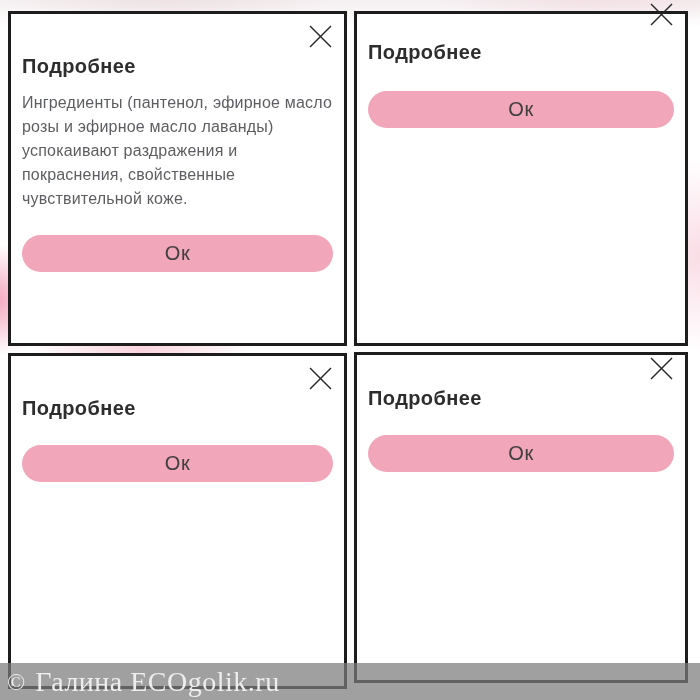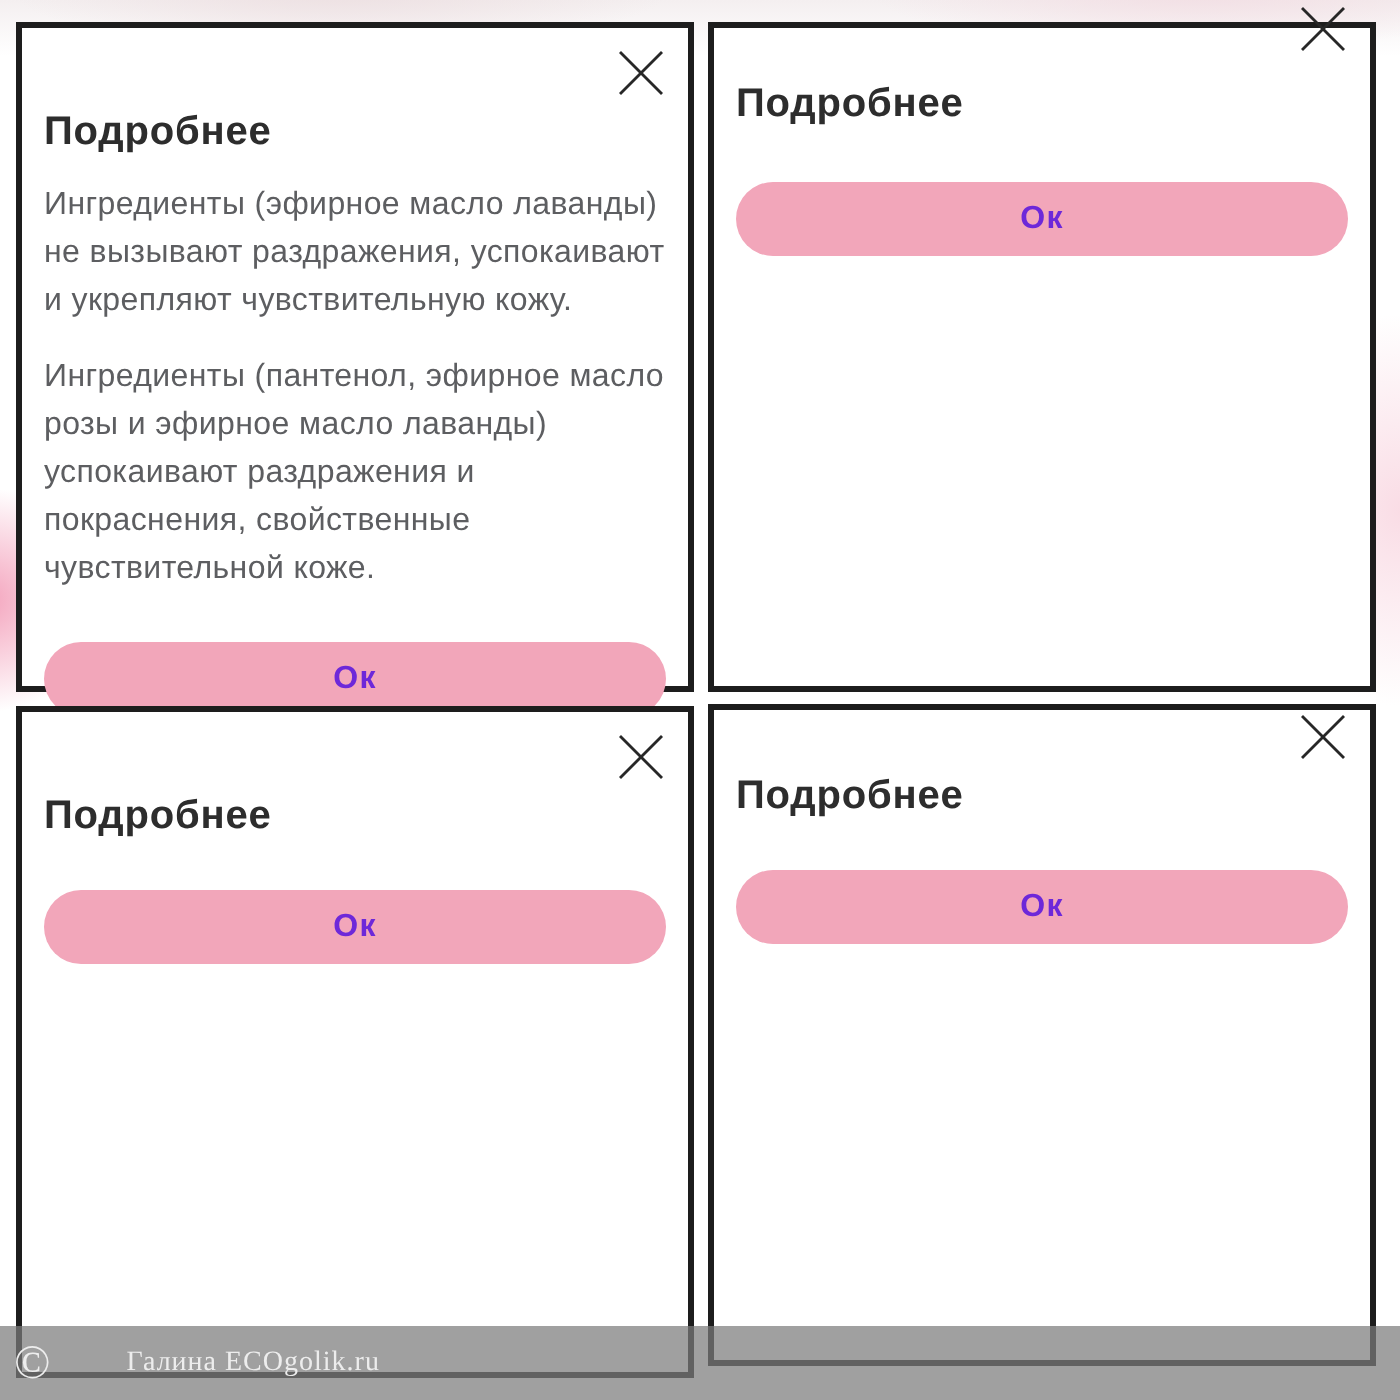--- a/index.html
+++ b/index.html
@@ -39,46 +39,45 @@
   .m4 .m-title{margin-top:31px;}
 
   .m-text{
     margin:12px 0 0 0;font-size:16px;line-height:24px;color:#5d5e61;
     letter-spacing:.2px;
   }
   .m-text + .m-text{margin-top:14px;}
 
   .ok{
     display:block;width:100%;height:37px;margin-top:24px;border:none;
-    border-radius:19px;background:#f2a6ba;color:#6d28d9;
-    font-family:"Liberation Sans",sans-serif;font-size:16px;font-weight:700;
+    border-radius:19px;background:#f2a6ba;color:#404040;
+    font-family:"Liberation Sans",sans-serif;font-size:20px;font-weight:400;
     letter-spacing:.6px;cursor:pointer;
   }
   .m2 .ok{margin-top:26px;}
 
   .watermark{
     position:absolute;left:0;top:663px;width:700px;height:37px;
     background:rgba(124,124,124,.72);z-index:5;
     display:flex;align-items:center;gap:10px;padding-left:7px;
     box-sizing:border-box;
     font-family:"Liberation Serif",serif;color:#ededed;
   }
   .watermark .c{font-size:24px;line-height:1;}
-  .watermark .wtext{font-size:14px;letter-spacing:.5px;margin-left:28px;}
+  .watermark .wtext{font-size:28px;letter-spacing:.5px;}
 </style>
 </head>
 <body>
 
 <article class="modal m1">
   <svg class="close" viewBox="0 0 25 25">
     <line x1="2" y1="2" x2="23" y2="23"></line>
       <line x1="23" y1="2" x2="2" y2="23"></line>
   </svg>
   <h2 class="m-title">Подробнее</h2>
-  <p class="m-text">Ингредиенты (эфирное масло лаванды) не вызывают раздражения, успокаивают и укрепляют чувствительную кожу.</p>
   <p class="m-text">Ингредиенты (пантенол, эфирное масло розы и эфирное масло лаванды) успокаивают раздражения и покраснения, свойственные чувствительной коже.</p>
   <button class="ok">Ок</button>
 </article>
 
 <article class="modal m2">
   <svg class="close" viewBox="0 0 25 25">
     <line x1="2" y1="2" x2="23" y2="23"></line>
       <line x1="23" y1="2" x2="2" y2="23"></line>
   </svg>
   <h2 class="m-title">Подробнее</h2>

